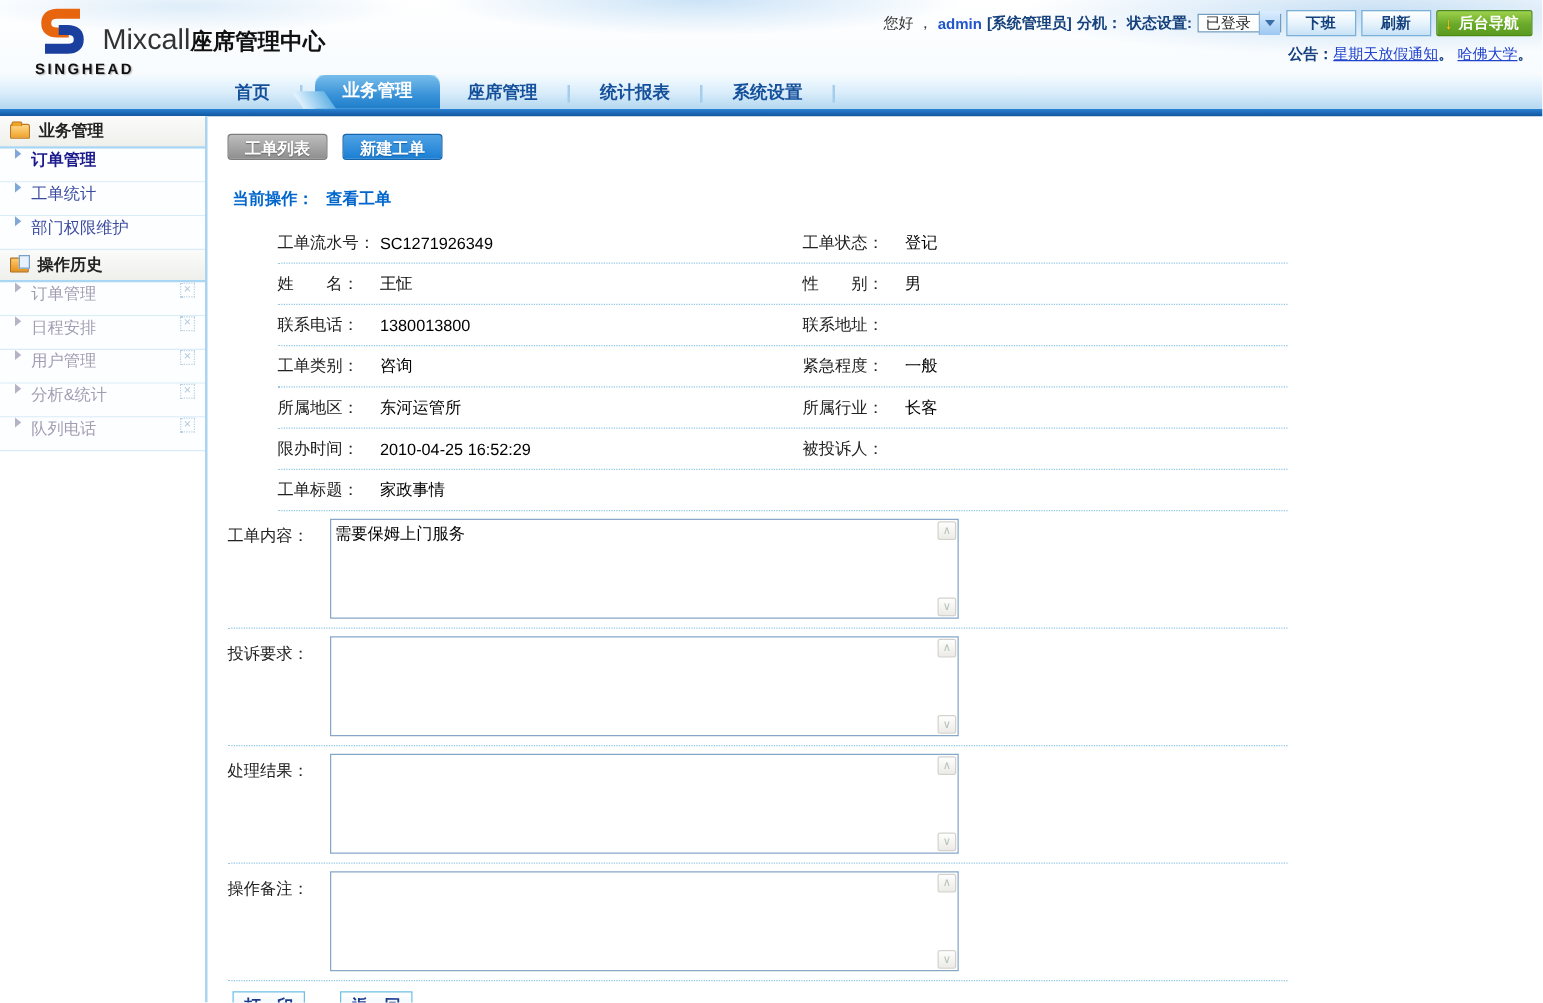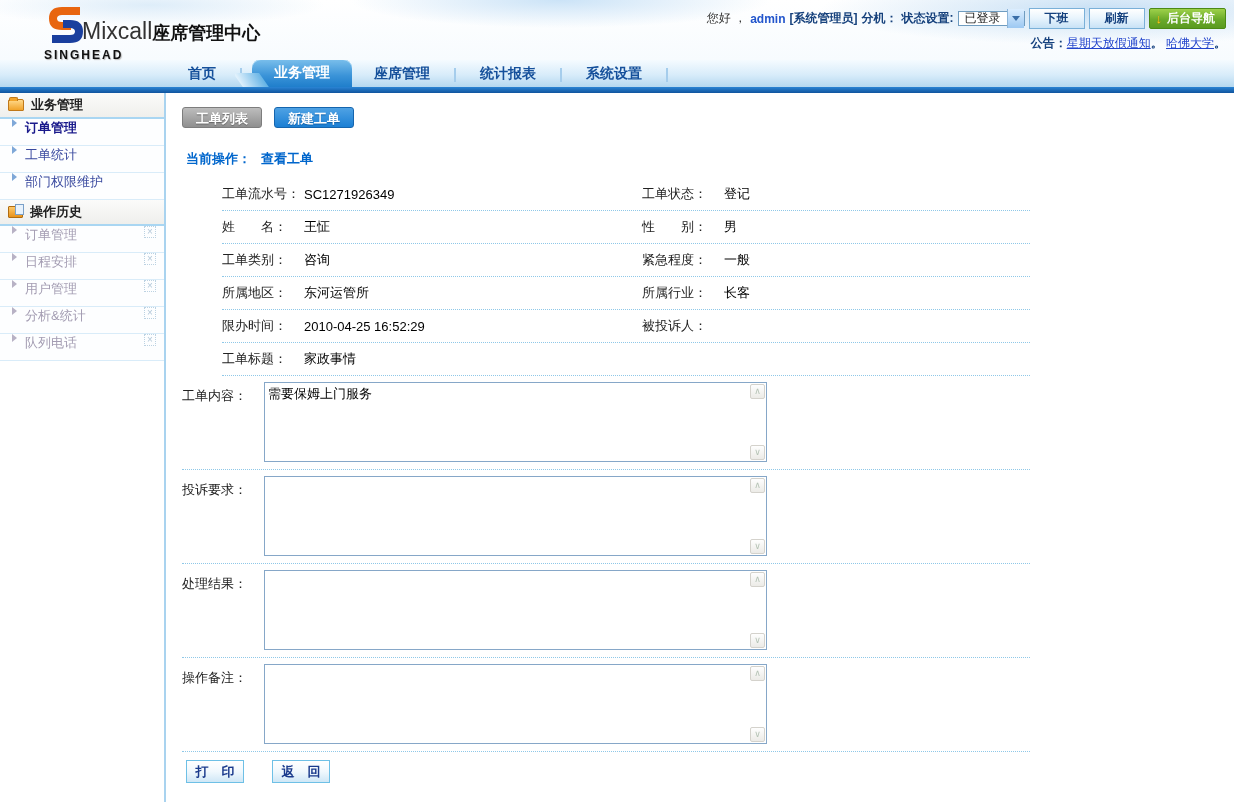--- a/index.html
+++ b/index.html
@@ -5,21 +5,21 @@
   * { margin:0; padding:0; box-sizing:border-box; }
   html,body { width:1234px; height:802px; font-family:"Liberation Sans","DejaVu Sans",sans-serif; background:#fff; overflow:hidden; }
 
   
   .header { position:relative; height:60px; background:
       radial-gradient(ellipse 300px 40px at 560px 0px, rgba(190,220,245,.8), rgba(190,220,245,0) 70%),
       radial-gradient(ellipse 400px 50px at 1100px 10px, rgba(175,210,240,.7), rgba(175,210,240,0) 70%),
       radial-gradient(ellipse 250px 30px at 150px 5px, rgba(200,225,245,.6), rgba(200,225,245,0) 70%),
       linear-gradient(#ffffff, #f7fbfe);
       overflow:visible; z-index:5; }
-  .logo-wrap { position:absolute; left:28px; top:4px; display:flex; align-items:flex-start;margin-left:16px; }
+  .logo-wrap { position:absolute; left:28px; top:4px; display:flex; align-items:flex-start; }
   .logo-icon { width:44px; height:42px; }
   .brand-text { font-size:12px; font-weight:bold; color:#111; letter-spacing:2px; position:absolute; left:0px; top:44px; text-shadow:1px 1px 1px #bbb; }
   .app-title { position:absolute; left:82px; top:18px; font-size:20px; color:#222; white-space:nowrap; }
   .app-title .mix { font-size:23px; color:#333; }
   .app-title .suffix { font-size:18px; font-weight:bold; color:#111; }
 
   .header-right { position:absolute; right:8px; top:8px; text-align:right; }
   .hr-line1 { display:flex; align-items:center; gap:4px; justify-content:flex-end; font-size:12px; font-weight:bold; color:#16417c; }
   .greeting { font-weight:normal; color:#333; }
   .username { color:#2255cc; }
@@ -222,20 +222,30 @@
           <span class="f-label">姓　　名：</span>
           <span class="f-value">王怔</span>
         </div>
         <div class="pair pair2">
           <span class="f-label">性　　别：</span>
           <span class="f-value">男</span>
         </div>
       </div>
       <div class="f-row">
         <div class="pair pair1">
+          <span class="f-label">联系电话：</span>
+          <span class="f-value">1380013800</span>
+        </div>
+        <div class="pair pair2">
+          <span class="f-label">联系地址：</span>
+          <span class="f-value"></span>
+        </div>
+      </div>
+      <div class="f-row">
+        <div class="pair pair1">
           <span class="f-label">工单类别：</span>
           <span class="f-value">咨询</span>
         </div>
         <div class="pair pair2">
           <span class="f-label">紧急程度：</span>
           <span class="f-value">一般</span>
         </div>
       </div>
       <div class="f-row">
         <div class="pair pair1">

